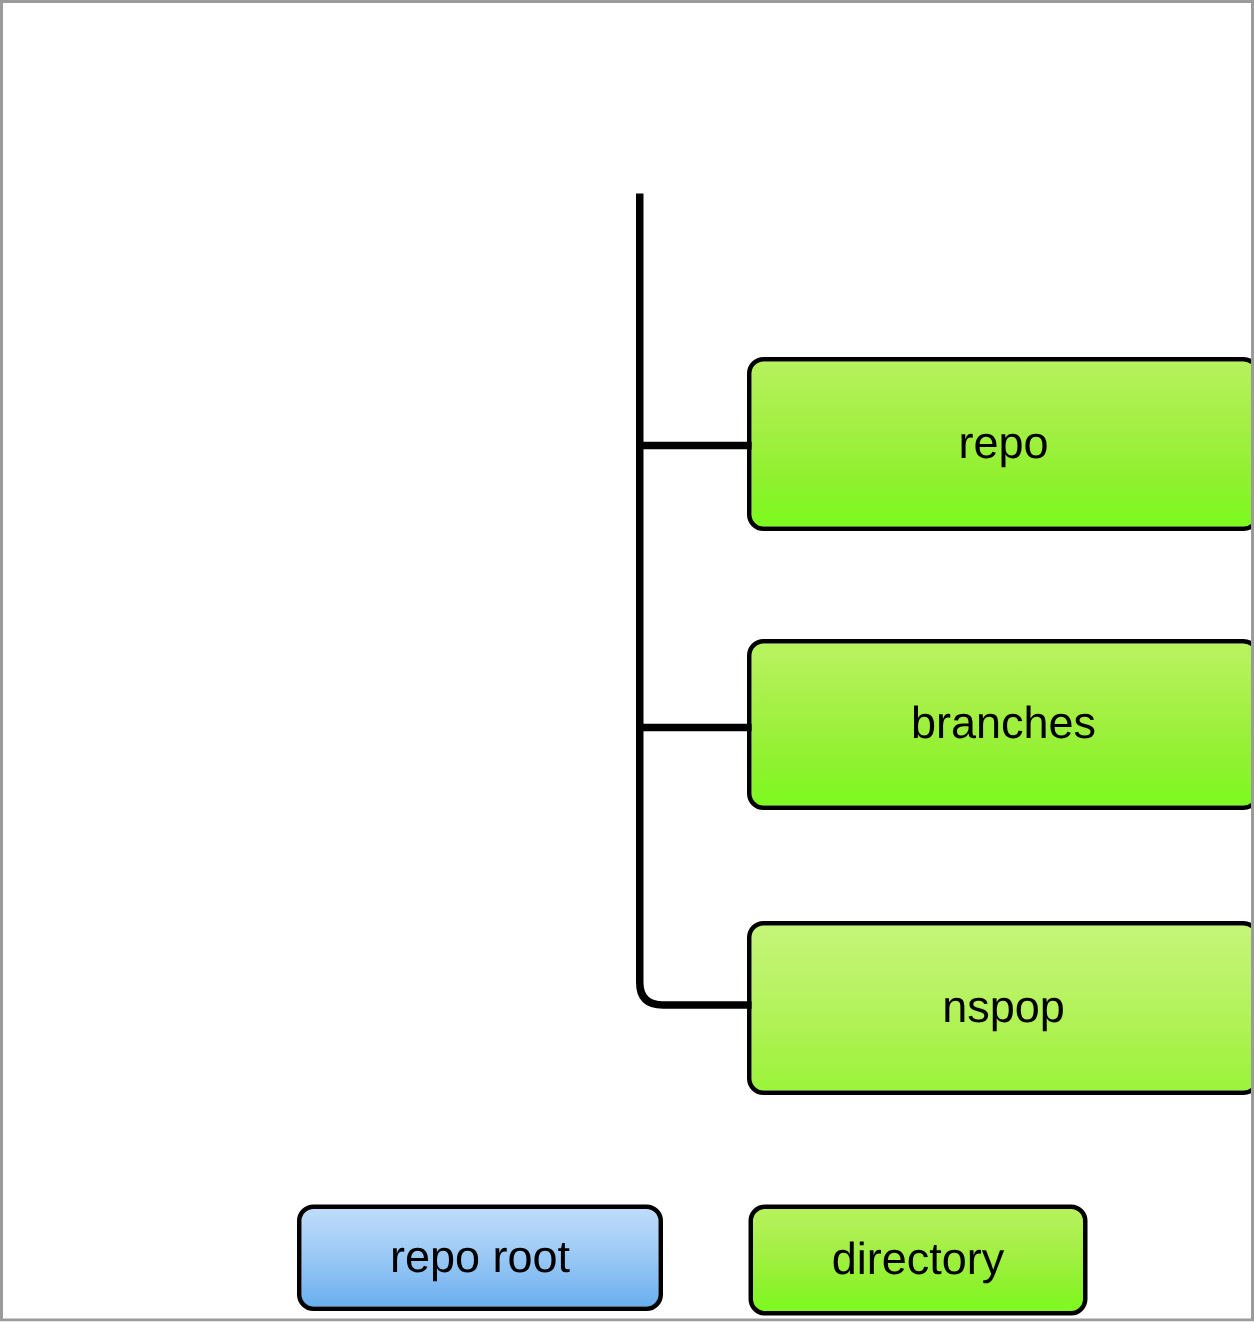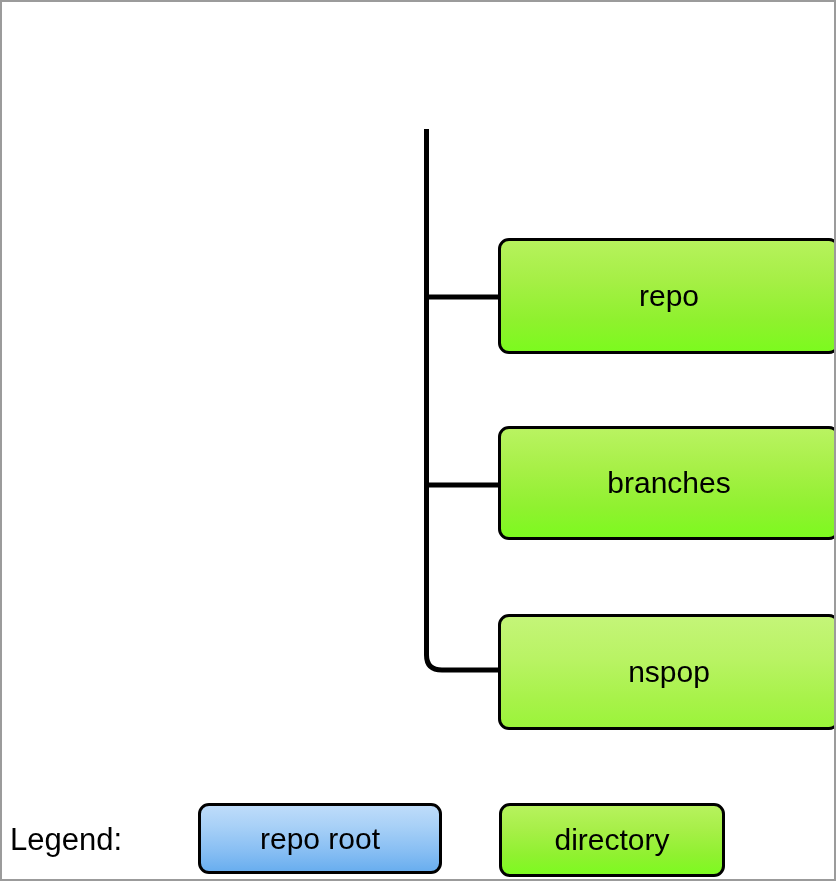--- a/index.html
+++ b/index.html
@@ -142,21 +142,20 @@
   </div>
 
   <div class="node node-dir node-branches">
     <span>branches</span>
   </div>
 
   <div class="node node-dir node-tags">
     <span>nspop</span>
   </div>
 
-  <div class="legend-label">Legend:</div>
 
   <div class="legend-swatch legend-repo">
     <span>repo root</span>
   </div>
 
   <div class="legend-swatch legend-directory">
     <span>directory</span>
   </div>
 
 </div>

